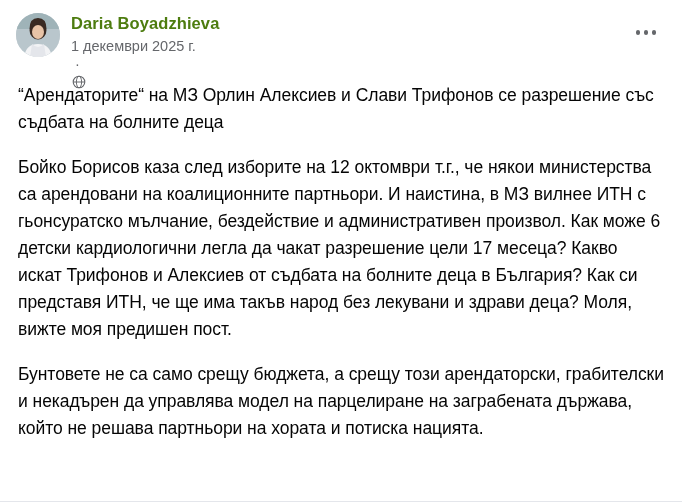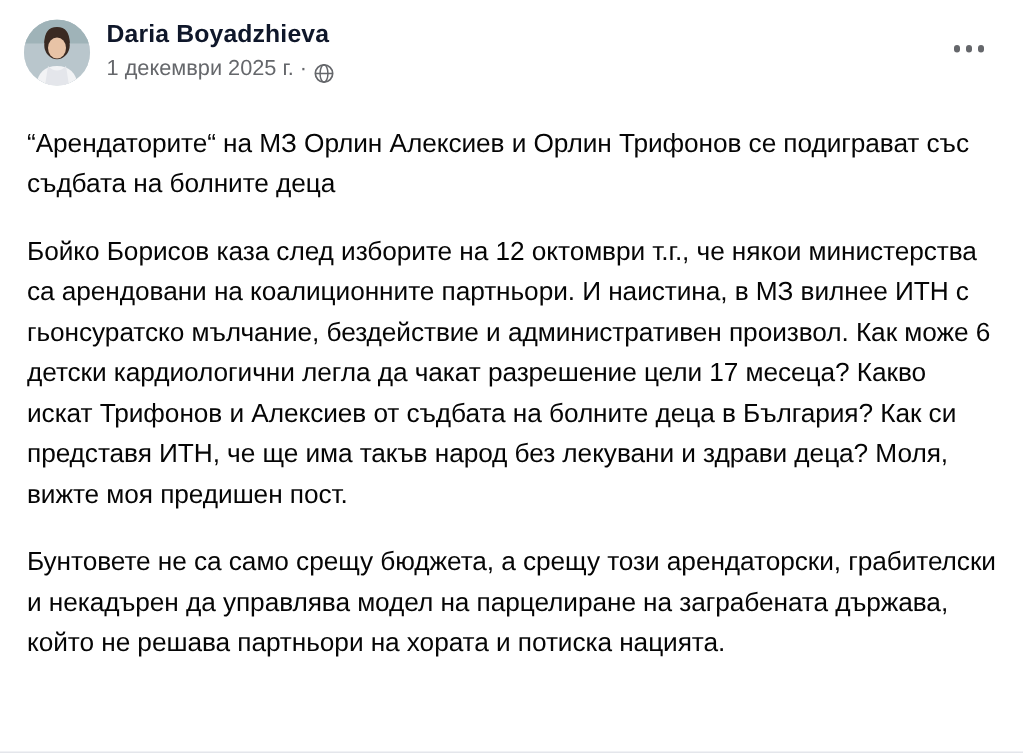--- a/index.html
+++ b/index.html
@@ -43,31 +43,32 @@
   .header-text {
     margin-left: 11px;
     display: flex;
     flex-direction: column;
     justify-content: center;
     padding-top: 1px;
   }
   .author-name {
     font-size: 16.5px;
     font-weight: bold;
-    color: #0f172a;
+    color: #4d7c0f;
     line-height: 20px;
     letter-spacing: 0.1px;
   }
   .meta-row {
     display: flex;
-    align-items: flex-end;
+    align-items: flex-start;
     margin-top: 4px;
     font-size: 14.5px;
     color: #65676b;
     line-height: 18px;
+    flex-direction: column;
   }
   .meta-sep {
     margin: 0 4px;
     color: #65676b;
     font-size: 14.5px;
   }
   .globe-icon {
     display: inline-flex;
     align-items: center;
     justify-content: center;
@@ -149,19 +150,19 @@
     </div>
 
     <div class="menu-dots">
       <span></span>
       <span></span>
       <span></span>
     </div>
   </div>
 
   <div class="post-body">
-    <p class="para">“Арендаторите“ на МЗ Орлин Алексиев и Орлин Трифонов се подиграват със съдбата на болните деца</p>
+    <p class="para">“Арендаторите“ на МЗ Орлин Алексиев и Слави Трифонов се разрешение със съдбата на болните деца</p>
     <p class="para">Бойко Борисов каза след изборите на 12 октомври т.г., че някои министерства са арендовани на коалиционните партньори. И наистина, в МЗ вилнее ИТН с гьонсуратско мълчание, бездействие и административен произвол. Как може 6 детски кардиологични легла да чакат разрешение цели 17 месеца? Какво искат Трифонов и Алексиев от съдбата на болните деца в България? Как си представя ИТН, че ще има такъв народ без лекувани и здрави деца? Моля, вижте моя предишен пост.</p>
     <p class="para">Бунтовете не са само срещу бюджета, а срещу този арендаторски, грабителски и некадърен да управлява модел на парцелиране на заграбената държава, който не решава партньори на хората и потиска нацията.</p>
   </div>
 
   <div class="bottom-rule"></div>
 </div>
 
 </body></html>

